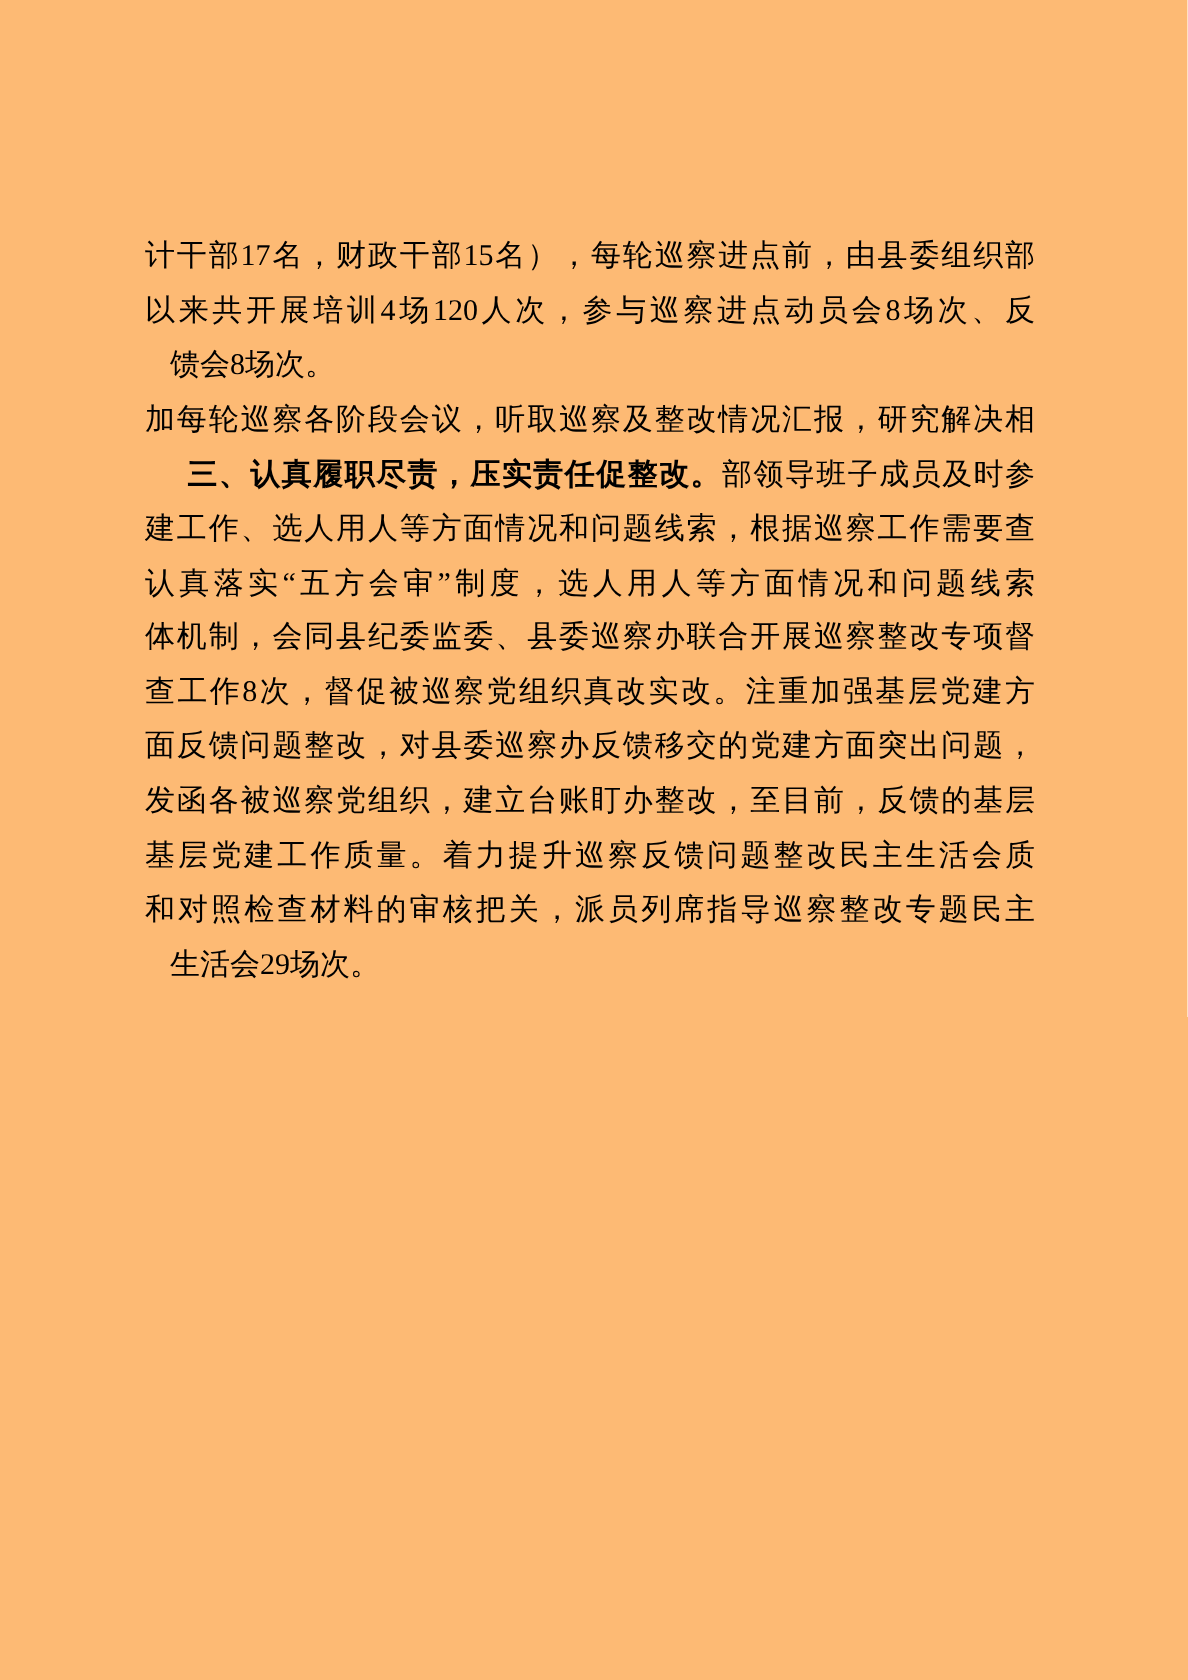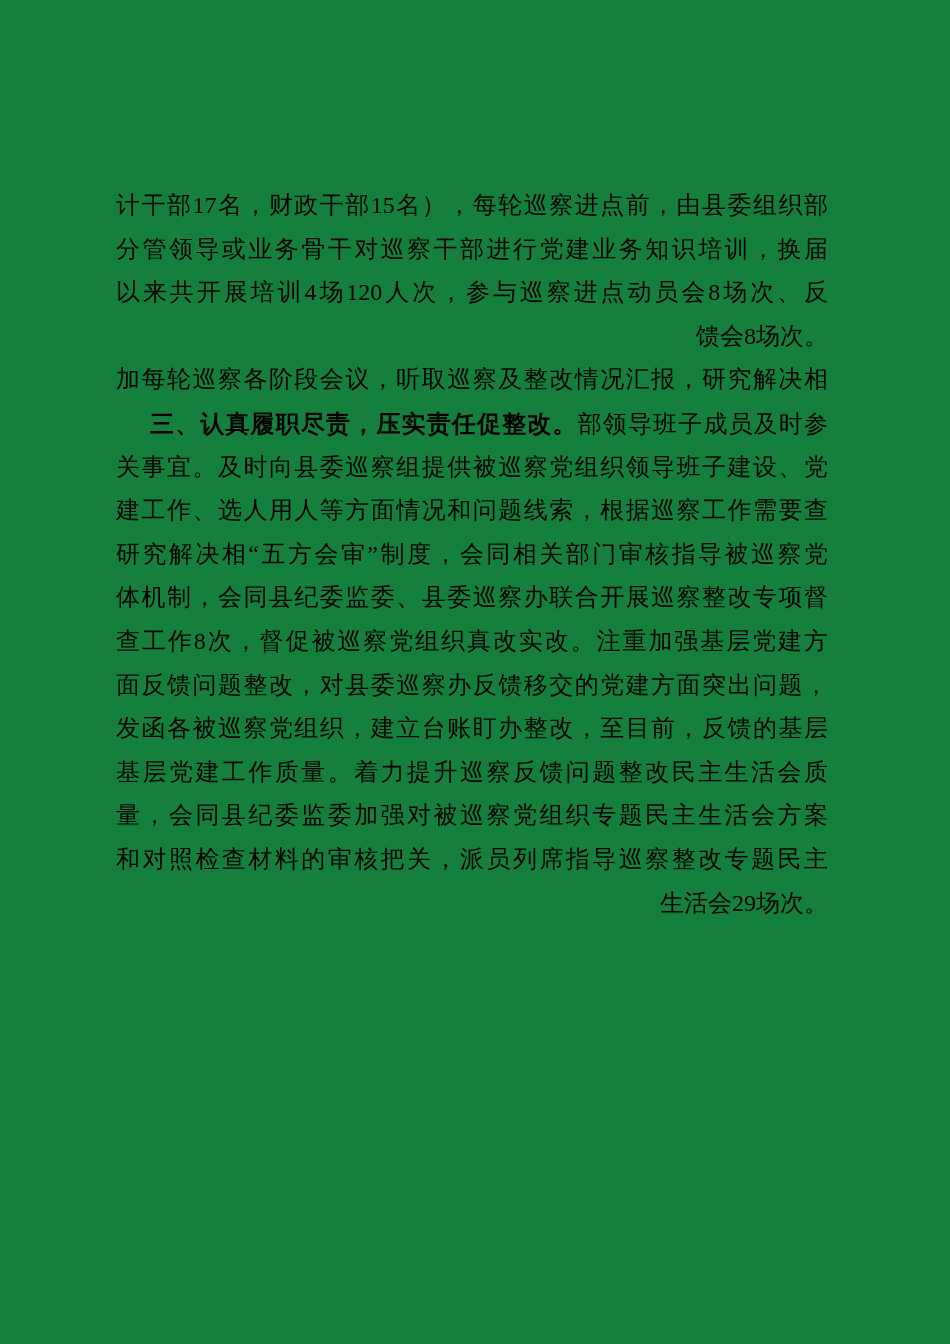--- a/index.html
+++ b/index.html
@@ -4,21 +4,21 @@
 <style>
   html, body {
     margin: 0;
     padding: 0;
     background: #ffffff;
   }
   .page {
     position: relative;
     width: 950px;
     height: 1344px;
-    background: #15803d;
+    background: #fdba74;
     overflow: hidden;
     font-family: "Liberation Serif", "DejaVu Serif", serif;
     color: #000000;
   }
   .doc {
     position: absolute;
     left: 116px;
     top: 184px;
     width: 712px;
   }
@@ -37,50 +37,48 @@
   }
   .line.just {
     white-space: normal;
     text-align: justify;
     text-align-last: justify;
     text-justify: inter-character;
     overflow: hidden;
     height: 43.6px;
   }
   .line.left {
-    text-align: right;
+    text-align: left;
+    margin-left: 20px;
   }
   .line.indent {
     padding-left: 34px;
   }
   .seg-bold {
     font-weight: 700;
     font-family: "Liberation Sans", "DejaVu Sans", sans-serif;
   }
 </style>
 </head>
 <body>
 
 <div class="page">
   <div class="doc" id="doc-body">
       <div class="para">
         <div class="line just"><span class="seg">计干部17名，财政干部15名），每轮巡察进点前，由县委组织部</span></div>
-        <div class="line just"><span class="seg">分管领导或业务骨干对巡察干部进行党建业务知识培训，换届</span></div>
         <div class="line just"><span class="seg">以来共开展培训4场120人次，参与巡察进点动员会8场次、反</span></div>
         <div class="line left"><span class="seg">馈会8场次。</span></div>
       </div>
       <div class="para">
         <div class="line just"><span class="seg">加每轮巡察各阶段会议，听取巡察及整改情况汇报，研究解决相</span></div>
         <div class="line just indent"><span class="seg-bold">三、认真履职尽责，压实责任促整改。</span><span class="seg">部领导班子成员及时参</span></div>
-        <div class="line just"><span class="seg">关事宜。及时向县委巡察组提供被巡察党组织领导班子建设、党</span></div>
         <div class="line just"><span class="seg">建工作、选人用人等方面情况和问题线索，根据巡察工作需要查</span></div>
-        <div class="line just"><span class="seg">研究解决相“五方会审”制度，会同相关部门审核指导被巡察党</span></div>
+        <div class="line just"><span class="seg">认真落实“五方会审”制度，选人用人等方面情况和问题线索</span></div>
         <div class="line just"><span class="seg">体机制，会同县纪委监委、县委巡察办联合开展巡察整改专项督</span></div>
         <div class="line just"><span class="seg">查工作8次，督促被巡察党组织真改实改。注重加强基层党建方</span></div>
         <div class="line just"><span class="seg">面反馈问题整改，对县委巡察办反馈移交的党建方面突出问题，</span></div>
         <div class="line just"><span class="seg">发函各被巡察党组织，建立台账盯办整改，至目前，反馈的基层</span></div>
         <div class="line just"><span class="seg">基层党建工作质量。着力提升巡察反馈问题整改民主生活会质</span></div>
-        <div class="line just"><span class="seg">量，会同县纪委监委加强对被巡察党组织专题民主生活会方案</span></div>
         <div class="line just"><span class="seg">和对照检查材料的审核把关，派员列席指导巡察整改专题民主</span></div>
         <div class="line left"><span class="seg">生活会29场次。</span></div>
       </div>
     </div>
 </div>
 
 </body></html>

